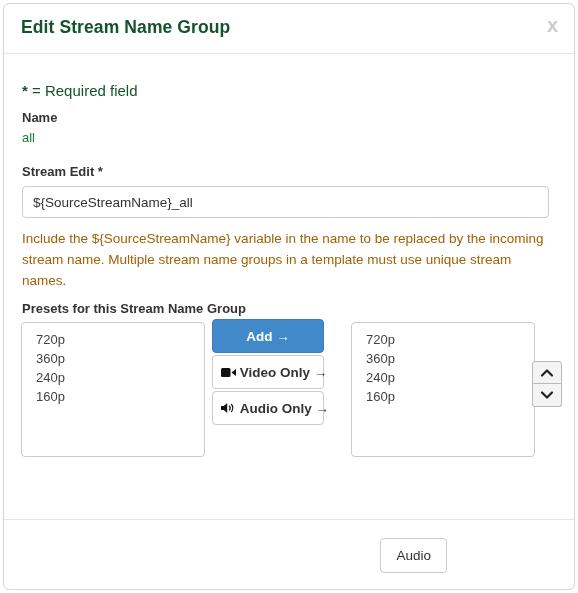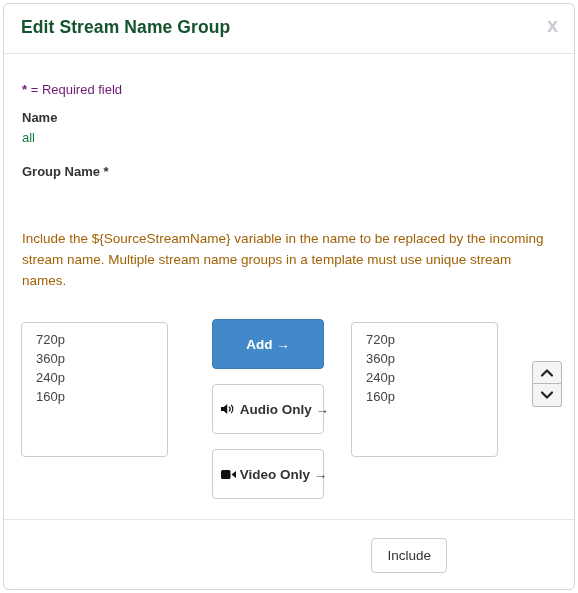--- a/index.html
+++ b/index.html
@@ -57,22 +57,22 @@
   .modal-body {
     position: relative;
     padding: 0;
     height: 466px;
   }
 
   .required-note {
     position: absolute;
     left: 18px;
     top: 28px;
-    font-size: 13px;
-    color: #701a75;
+    font-size: 15px;
+    color: #14532d;
   }
   .required-note .star { font-weight: bold; }
 
   .field-label {
     position: absolute;
     font-size: 13px;
     font-weight: bold;
     color: #333333;
   }
   .field-static {
@@ -111,21 +111,21 @@
     line-height: 21px;
     color: #a16207;
   }
 
   #presets-label { left: 18px; top: 247px; }
 
   
   .list-box {
     position: absolute;
     top: 268px;
-    width: 147px;
+    width: 184px;
     height: 135px;
     box-sizing: border-box;
     background: #ffffff;
     border: 1px solid #cccccc;
     border-radius: 4px;
     padding: 7px 0 0 0;
     overflow: hidden;
   }
   #list-available { left: 17px; }
   #list-selected  { left: 347px; }
@@ -143,22 +143,22 @@
     position: absolute;
     left: 208px;
     top: 265px;
     width: 112px;
   }
 
   .xfer-btn {
     display: block;
     width: 112px;
     box-sizing: border-box;
-    margin-bottom: 15px;
-    padding: 15px 8px;
+    margin-bottom: 2px;
+    padding: 7px 8px;
     font-size: 13.5px;
     font-weight: bold;
     text-align: center;
     border-radius: 4px;
     cursor: pointer;
     font-family: "Liberation Sans", sans-serif;
     line-height: 17px;
     white-space: nowrap;
   }
   .xfer-btn.primary {
@@ -254,59 +254,61 @@
 
   <div class="modal-body">
 
     <div class="required-note">
       <span class="star">*</span><span> = Required field</span>
     </div>
 
     <div class="field-label" id="name-label">Name</div>
     <div class="field-static" id="name-value">all</div>
 
-    <div class="field-label" id="stream-label">Group Name *</div>
-
+    <div class="field-label" id="stream-label">Stream Edit *</div>
+
+    <input class="text-input" type="text" id="stream-name-input" value="${SourceStreamName}_all" style="">
 
     <div class="help-text">Include the ${SourceStreamName} variable in the name to be replaced by the incoming stream name. Multiple stream name groups in a template must use unique stream names.</div>
 
+    <div class="field-label" id="presets-label">Presets for this Stream Name Group</div>
 
     <div class="list-box" id="list-available">
       <div class="list-option">720p</div>
       <div class="list-option">360p</div>
       <div class="list-option">240p</div>
       <div class="list-option">160p</div>
     </div>
 
     <div class="btn-col">
 
       <div class="xfer-btn primary">
         <span class="lbl">Add</span>
+        <span class="lbl arrow-glyph">→</span>
+      </div>
+
+      <div class="xfer-btn secondary">
+        <svg width="15" height="11" viewBox="0 0 15 11">
+          <rect x="0" y="1" width="9.5" height="9" rx="1.5" fill="#111111"></rect>
+          <path d="M10.5 5.5 L15 2 L15 9 Z" fill="#111111"></path>
+        </svg>
+        <span class="lbl">Video Only</span>
         <span class="lbl arrow-glyph">→</span>
       </div>
 
       <div class="xfer-btn secondary">
         <svg width="15" height="12" viewBox="0 0 15 12">
           <path d="M0 4 H2.8 L6.2 1 V11 L2.8 8 H0 Z" fill="#111111"></path>
           <path d="M8 3.6 A3.4 3.4 0 0 1 8 8.4" stroke="#111111" stroke-width="1.3" fill="none"></path>
           <path d="M10.2 2 A5.8 5.8 0 0 1 10.2 10" stroke="#111111" stroke-width="1.1" fill="none"></path>
         </svg>
         <span class="lbl">Audio Only</span>
         <span class="lbl arrow-glyph">→</span>
       </div>
 
-      <div class="xfer-btn secondary">
-        <svg width="15" height="11" viewBox="0 0 15 11">
-          <rect x="0" y="1" width="9.5" height="9" rx="1.5" fill="#111111"></rect>
-          <path d="M10.5 5.5 L15 2 L15 9 Z" fill="#111111"></path>
-        </svg>
-        <span class="lbl">Video Only</span>
-        <span class="lbl arrow-glyph">→</span>
-      </div>
-
 
     </div>
 
     <div class="list-box" id="list-selected">
       <div class="list-option">720p</div>
       <div class="list-option">360p</div>
       <div class="list-option">240p</div>
       <div class="list-option">160p</div>
     </div>
 
@@ -320,17 +322,17 @@
         <svg width="13" height="9" viewBox="0 0 13 9">
           <path d="M1.5 2 L6.5 7 L11.5 2" stroke="#222222" stroke-width="2.2" fill="none" stroke-linecap="round" stroke-linejoin="round"></path>
         </svg>
       </div>
     </div>
 
   </div>
 
   <div class="modal-footer">
     <div class="footer-btn" id="cancel-button">
-      <span class="lbl">Include</span>
+      <span class="lbl">Audio</span>
     </div>
   </div>
 
 </div>
 
 </body></html>

